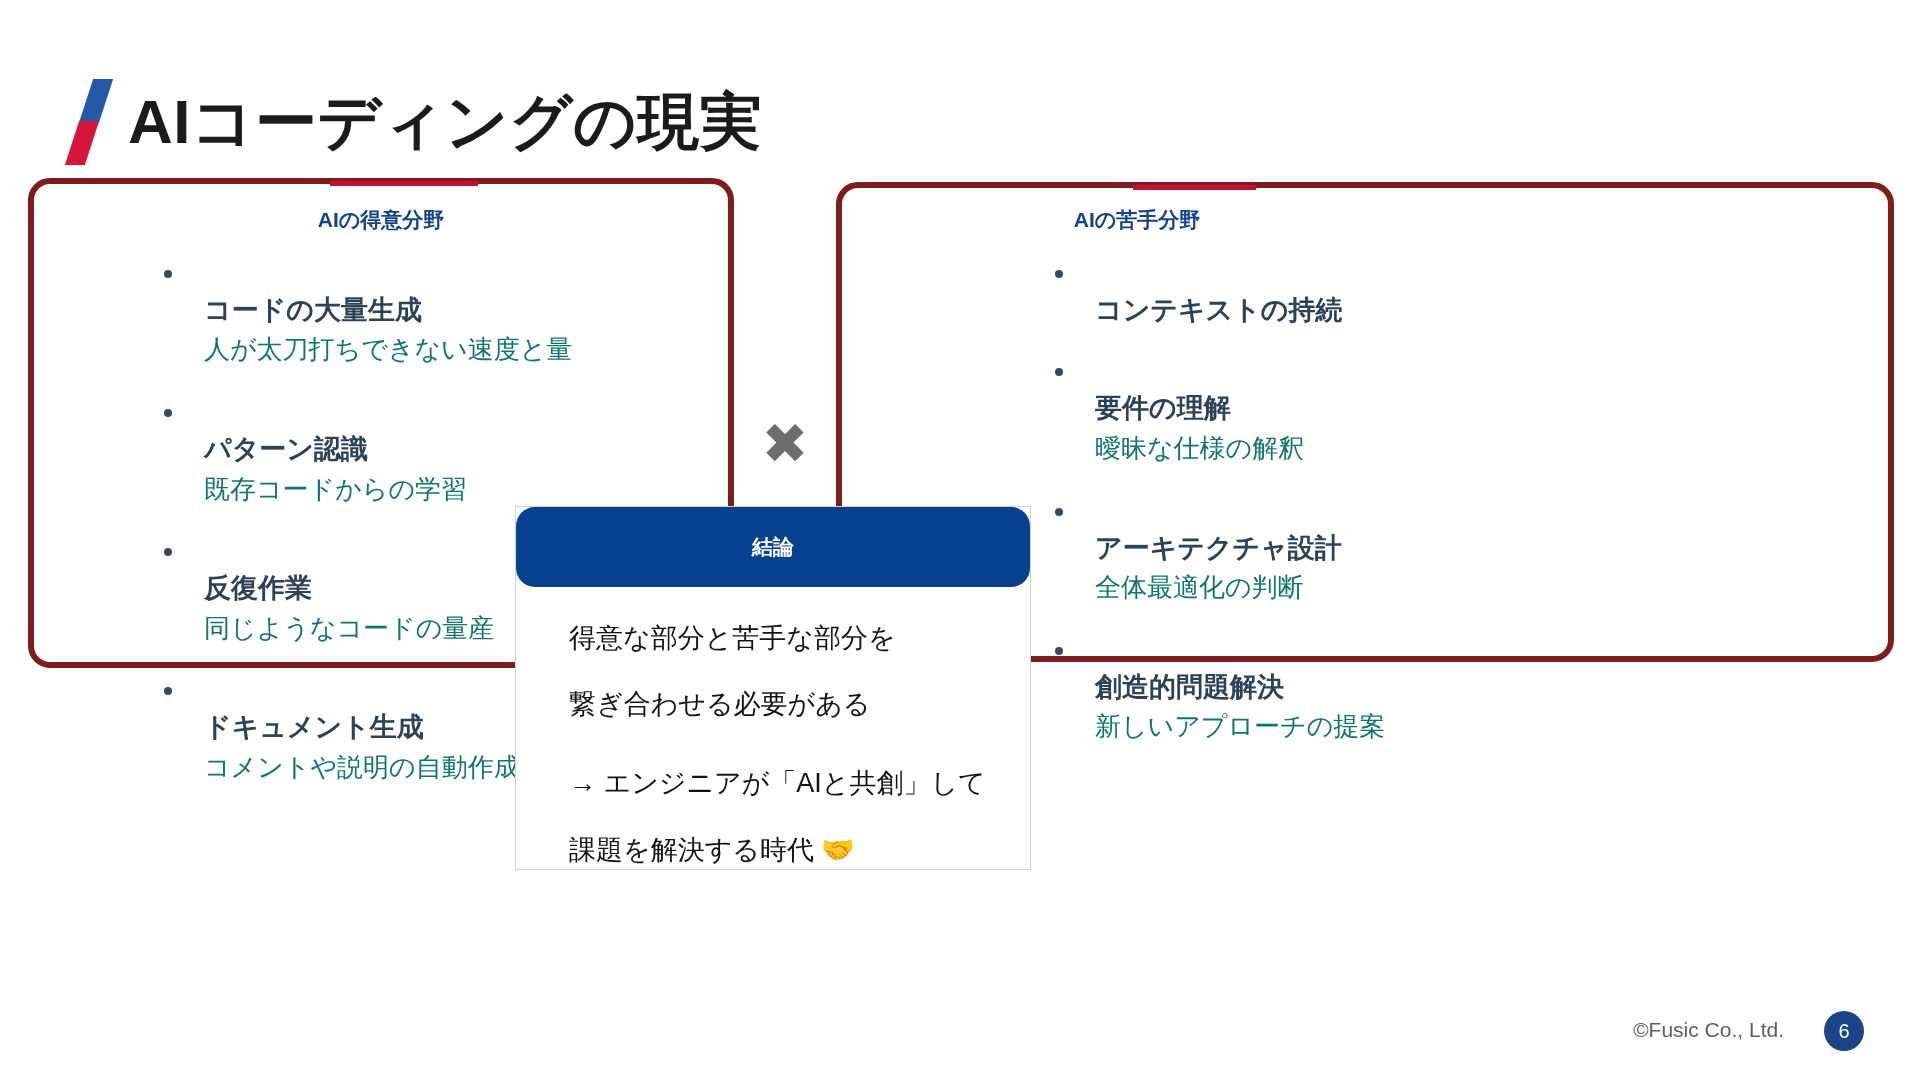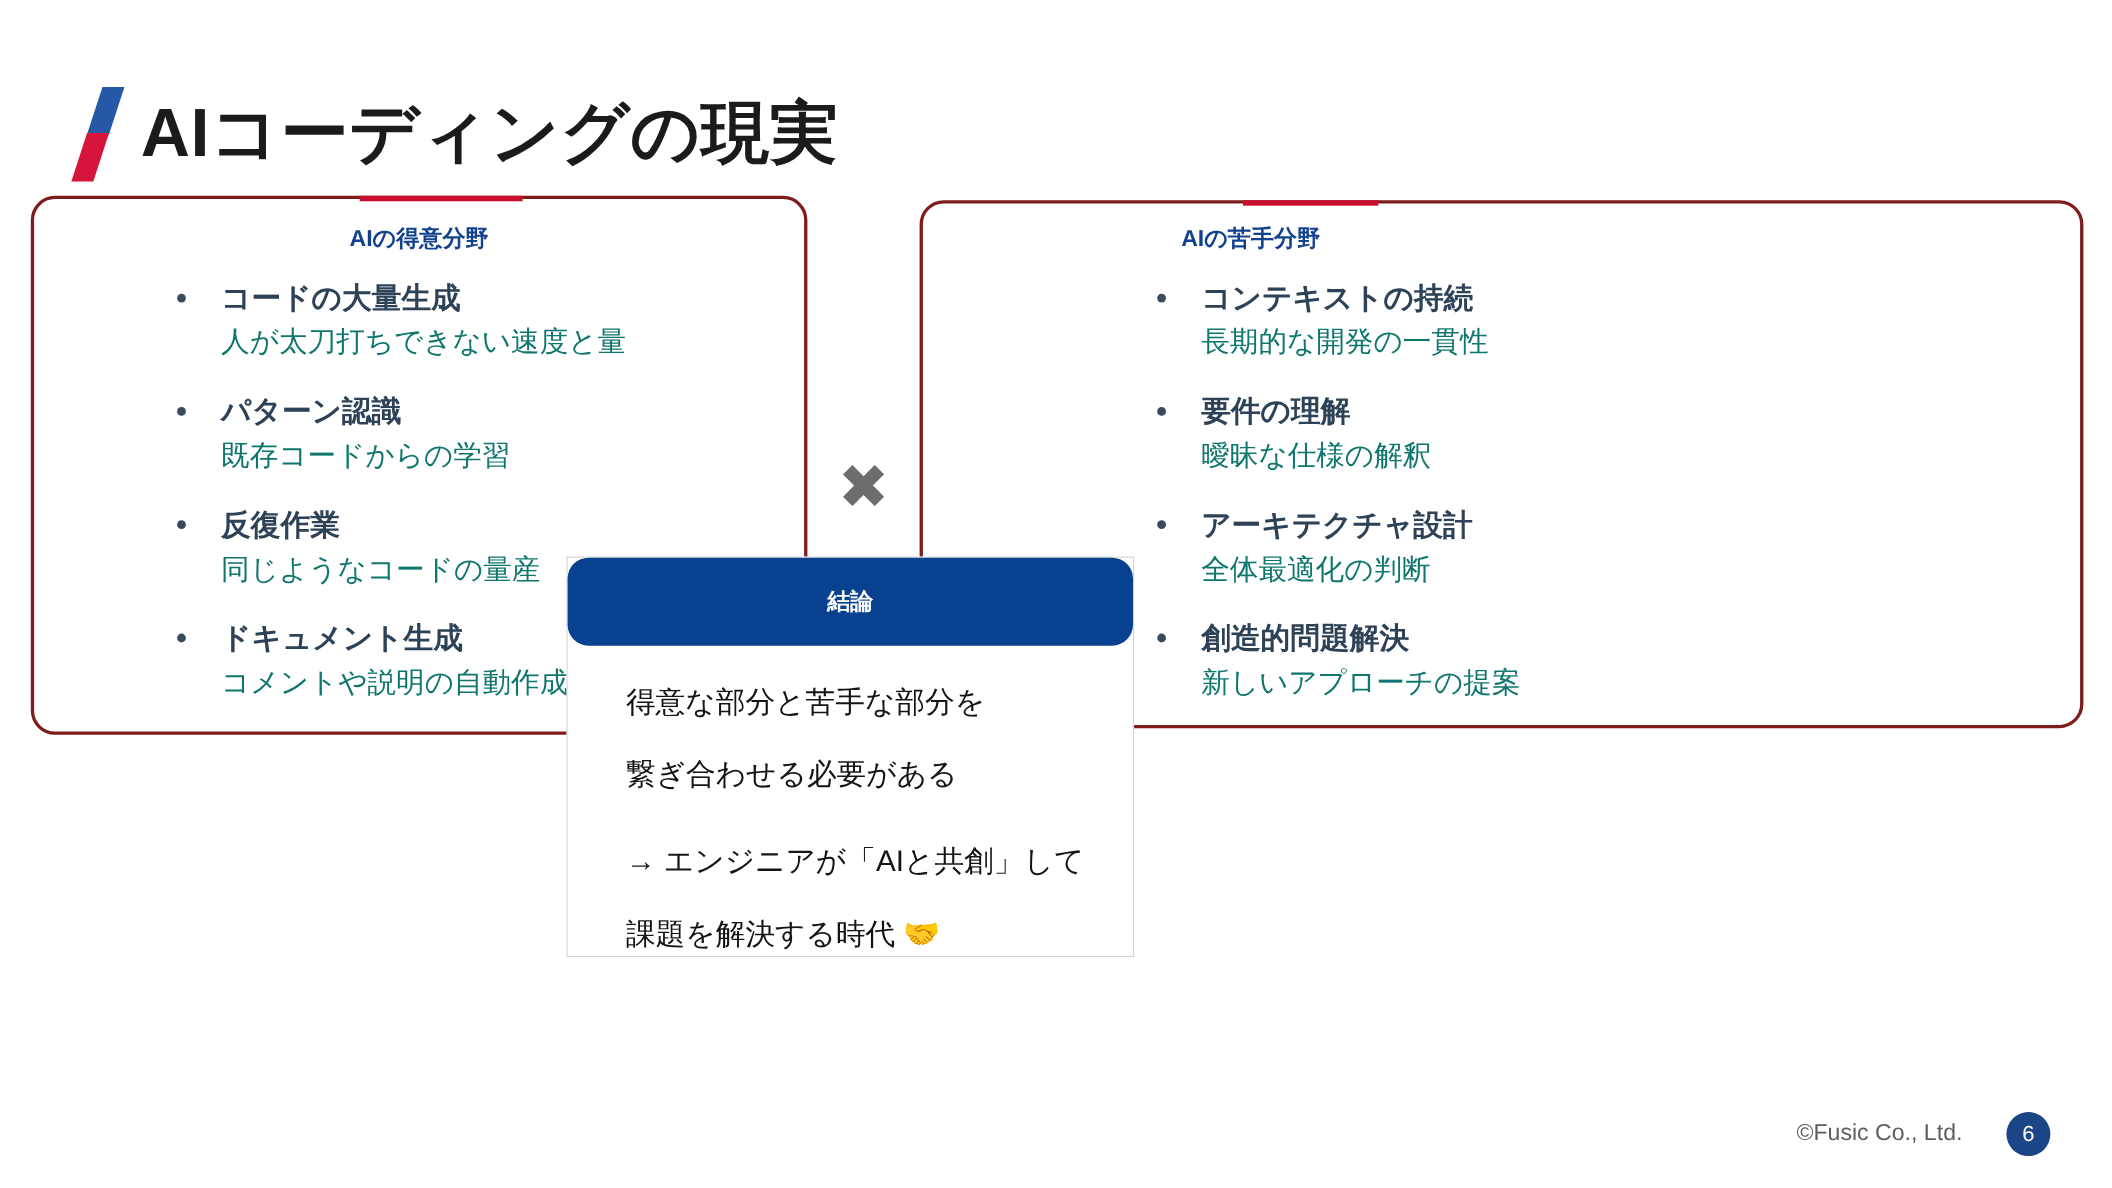--- a/index.html
+++ b/index.html
@@ -64,21 +64,21 @@
     color: #1b1b1b;
     letter-spacing: 0.5px;
     line-height: 1;
     white-space: nowrap;
   }
 
   
   .card {
     position: absolute;
     box-sizing: border-box;
-    border: 3px solid #7f1d1d;
+    border: 6px solid #7f1d1d;
     border-radius: 22px;
     background: #ffffff;
   }
   .card-accent {
     position: absolute;
     top: -3px;
     height: 5px;
     background: #c8102e;
   }
   .card-title {
@@ -112,20 +112,21 @@
   .bullet-texts {
     display: flex;
     flex-direction: column;
   }
   .bullet-head {
     font-size: 27px;
     font-weight: 700;
     color: #2e4257;
     line-height: 1.35;
     white-space: nowrap;
+    margin-top: 36px;
   }
   .bullet-sub {
     font-size: 26px;
     font-weight: 400;
     color: #0f766e;
     line-height: 1.45;
     margin-top: 3px;
     white-space: nowrap;
   }
 
@@ -276,21 +277,20 @@
 
   <div class="card" id="card-right">
     <div class="card-accent"></div>
     <div class="card-title">AIの苦手分野</div>
     <div class="bullet-list">
 
       <div class="bullet-item">
         <span class="bullet-dot"></span>
         <span class="bullet-texts">
           <span class="bullet-head">コンテキストの持続</span>
-          <span class="bullet-sub">長期的な開発の一貫性</span>
         </span>
       </div>
 
       <div class="bullet-item">
         <span class="bullet-dot"></span>
         <span class="bullet-texts">
           <span class="bullet-head">要件の理解</span>
           <span class="bullet-sub">曖昧な仕様の解釈</span>
         </span>
       </div>

